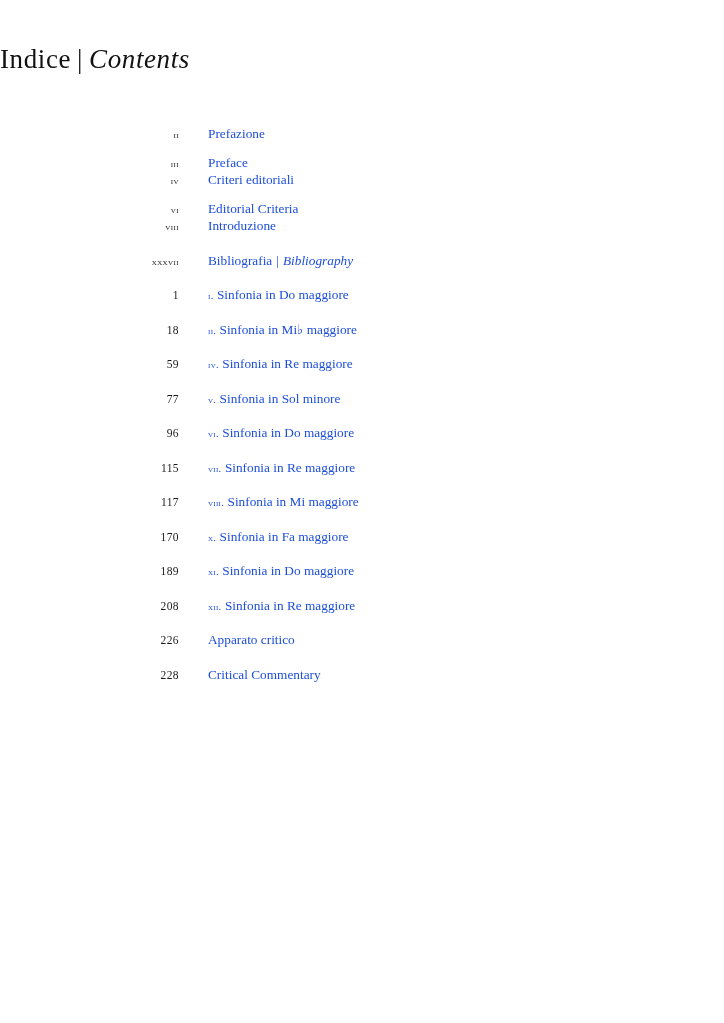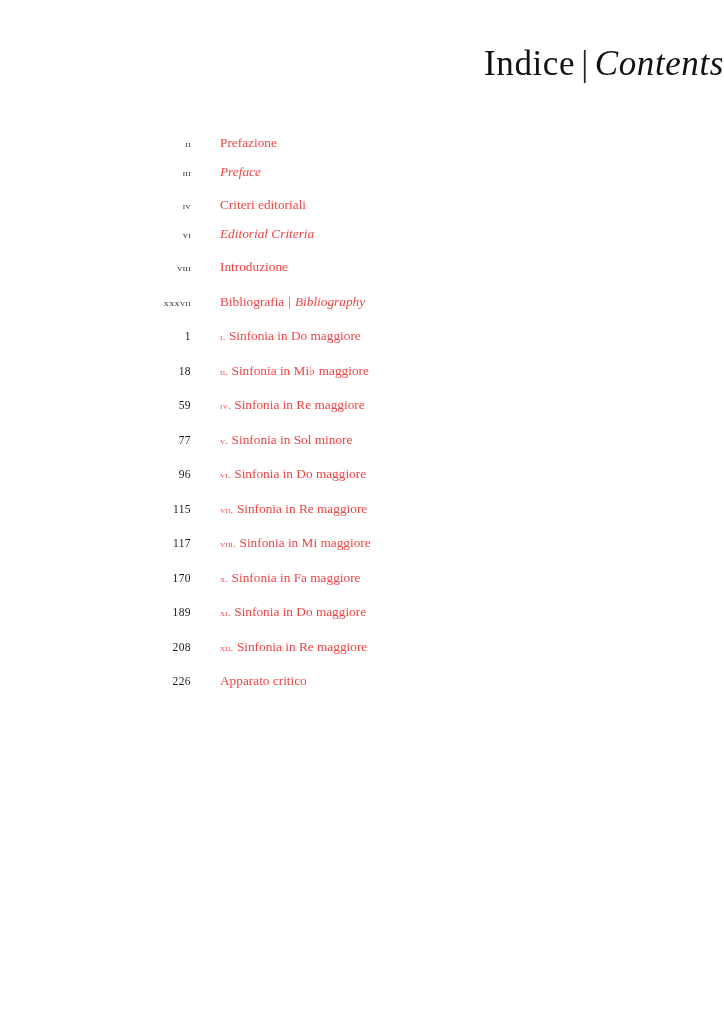--- a/index.html
+++ b/index.html
@@ -15,42 +15,42 @@
     position: relative;
     overflow: hidden;
   }
   .page {
     width: 724px;
     height: 1023px;
     box-sizing: border-box;
     position: relative;
   }
   .title {
-    text-align: right;
+    text-align: left;
     font-family: "Liberation Serif", serif;
-    font-size: 35px;
+    font-size: 27px;
     letter-spacing: 0.6px;
     margin-top: 44px;
     color: #111;
     white-space: nowrap;
   }
   .title .it {
     font-style: normal;
   }
   .title .sep {
     font-style: normal;
     padding: 0 6px;
     color: #222;
   }
   .title .en {
     font-style: italic;
   }
   .toc {
     margin-top: 52px;
-    padding-left: 15px;
+    padding-left: 3px;
   }
   .entry {
     display: flex;
     align-items: baseline;
     line-height: 1.0;
   }
   .pg {
     width: 176px;
     text-align: right;
     font-size: 10.5px;
@@ -58,40 +58,39 @@
     letter-spacing: 0.4px;
     color: #1a1a1a;
     flex: 0 0 176px;
   }
   .pg.num {
     font-size: 11.5px;
   }
   .lbl {
     padding-left: 29px;
     font-size: 13.3px;
-    color: #ef4444;
+    color: #1d4ed8;
     white-space: nowrap;
   }
   .lbl .rn {
     font-size: 10.5px;
     font-variant: small-caps;
     letter-spacing: 0.3px;
   }
   .lbl.ital {
-    font-style: italic;
   }
   .lbl .ital {
     font-style: italic;
   }
   .lbl .sep2 {
     padding: 0 4px;
   }
   .gap-0 { margin-top: 0; }
   .gap-sm { margin-top: 15px; }
-  .gap-md { margin-top: 20px; }
+  .gap-md { margin-top: 4px; }
   .gap-lg { margin-top: 21px; }
 </style>
 </head>
 <body>
 
 <div class="page">
 
   <div class="title">
     <span class="it">Indice</span><span class="sep">|</span><span class="en">Contents</span>
   </div>
@@ -158,15 +157,19 @@
         <div class="lbl"><span class="rn">xi.</span> <span>Sinfonia in Do maggiore</span></div>
       </div>
       <div class="entry gap-lg">
         <div class="pg num">208</div>
         <div class="lbl"><span class="rn">xii.</span> <span>Sinfonia in Re maggiore</span></div>
       </div>
       <div class="entry gap-lg">
         <div class="pg num">226</div>
         <div class="lbl">Apparato critico</div>
       </div>
+      <div class="entry gap-lg">
+        <div class="pg num">228</div>
+        <div class="lbl ital">Critical Commentary</div>
+      </div>
     </div>
 
 </div>
 
 </body></html>

